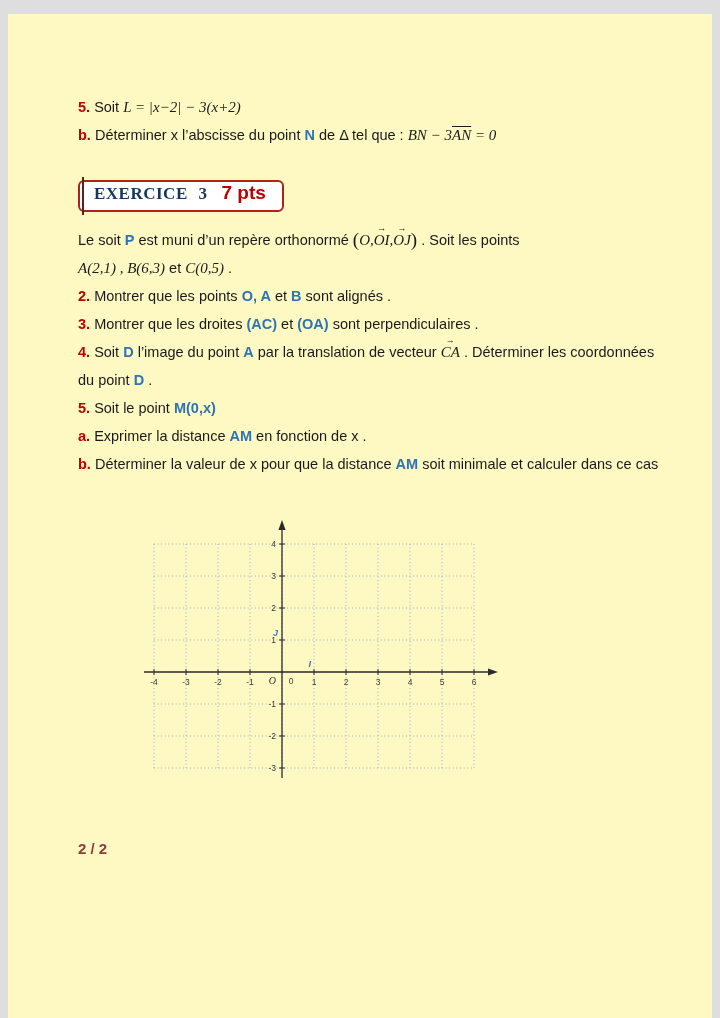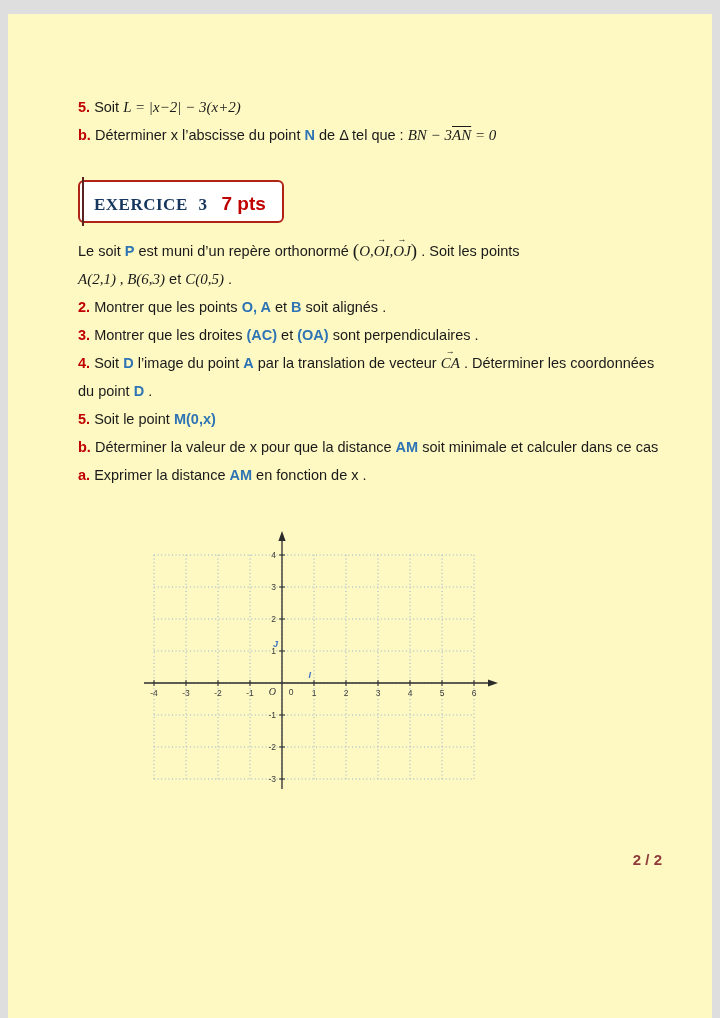--- a/index.html
+++ b/index.html
@@ -20,64 +20,64 @@
   .ovl { text-decoration:overline;font-style:italic; }
   .vec { display:inline-block; position:relative; }
   .vec::after {
     content:"\2192"; position:absolute; left:0; right:0; top:-0.8em;
     font-size:9px; font-style:normal; text-align:center; line-height:1; color:#1a1a1a;
   }
   .big { font-size:19px; font-style:normal; vertical-align:-1px; }
   .exo-box {
     display:inline-flex; align-items:baseline; gap:14px;
     border:2px solid #b02418; border-radius:6px;
-    padding:11px 16px 6px 14px; margin:26px 0 18px 0;
+    padding:0 16px 6px 14px; margin:26px 0 18px 0;
     position:relative; background:#fff;
   }
   .exo-box::before {
     content:""; position:absolute; left:2px; top:-5px; bottom:-5px;
     width:2px; background:#5a2320;
   }
   .exo-title {
     font-family:"Liberation Serif", serif; font-weight:bold;
     font-size:17px; color:#17365d; letter-spacing:0.5px; word-spacing:6px;
   }
   .exo-pts { font-size:19px; font-weight:bold; color:#c00000; }
   .graph-figure { margin:44px 0 0 58px; }
   #grid-svg text.tick   { font:8.5px "Liberation Sans", sans-serif; fill:#3a3a3a; }
   #grid-svg text.olabel { font:italic 10px "Liberation Serif", serif; fill:#333333; }
   #grid-svg text.plabel { font:italic bold 9px "Liberation Sans", sans-serif; fill:#4472c4; }
   .footer {
-    text-align:right; margin-top:52px; font-size:15px; font-weight:bold; color:#8f3b3b;
+    text-align:left; margin-top:52px; font-size:15px; font-weight:bold; color:#8f3b3b;
   }
 </style>
 </head>
 <body>
 
 <div class="page">
   <div class="content">
 
     <p class="line ml-q"><span class="r">5. </span><span>Soit </span><span class="m">L = |x−2| − 3(x+2)</span></p>
     <p class="line ml-s"><span class="r">b. </span><span>Déterminer x l’abscisse du point </span><span class="b">N</span><span> de Δ tel que : </span><span class="m">BN − 3</span><span class="m ovl">AN</span><span class="m"> = 0</span></p>
 
     <div class="exo-box">
       <span class="exo-title">EXERCICE 3</span>
       <span class="exo-pts">7 pts</span>
     </div>
 
     <p class="line ml-q"><span>Le soit </span><span class="b">P</span><span> est muni d’un repère orthonormé </span><span class="m big">(</span><span class="m">O,</span><span class="m vec">OI</span><span class="m">,</span><span class="m vec">OJ</span><span class="m big">)</span><span> . Soit les points</span></p>
     <p class="line ml-q"><span class="m">A(2,1) , B(6,3)</span><span> et </span><span class="m">C(0,5)</span><span> .</span></p>
 
-    <p class="line ml-q"><span class="r">2. </span><span>Montrer que les points </span><span class="b">O, A</span><span> et </span><span class="b">B</span><span> soit alignés .</span></p>
+    <p class="line ml-q"><span class="r">2. </span><span>Montrer que les points </span><span class="b">O, A</span><span> et </span><span class="b">B</span><span> sont alignés .</span></p>
     <p class="line ml-q"><span class="r">3. </span><span>Montrer que les droites </span><span class="b">(AC)</span><span> et </span><span class="b">(OA)</span><span> sont perpendiculaires .</span></p>
     <p class="line ml-q"><span class="r">4. </span><span>Soit </span><span class="b">D</span><span> l’image du point </span><span class="b">A</span><span> par la translation de vecteur </span><span class="m vec">CA</span><span> . Déterminer les coordonnées</span></p>
     <p class="line"><span>du point </span><span class="b">D</span><span> .</span></p>
     <p class="line ml-q"><span class="r">5. </span><span>Soit le point </span><span class="b">M(0,x)</span></p>
+    <p class="line ml-s2"><span class="r">a. </span><span>Exprimer la distance </span><span class="b">AM</span><span> en fonction de x .</span></p>
     <p class="line ml-s2"><span class="r">b. </span><span>Déterminer la valeur de x pour que la distance </span><span class="b">AM</span><span> soit minimale et calculer dans ce cas</span></p>
-    <p class="line ml-s2"><span class="r">a. </span><span>Exprimer la distance </span><span class="b">AM</span><span> en fonction de x .</span></p>
 
     <div class="graph-figure">
       <svg id="grid-svg" xmlns="http://www.w3.org/2000/svg" width="364" height="266" viewBox="0 0 364 266">
           <line x1="18" y1="26" x2="18" y2="250" stroke="#94aed1" stroke-width="1" stroke-dasharray="1 2.6"></line>
           <line x1="50" y1="26" x2="50" y2="250" stroke="#94aed1" stroke-width="1" stroke-dasharray="1 2.6"></line>
           <line x1="82" y1="26" x2="82" y2="250" stroke="#94aed1" stroke-width="1" stroke-dasharray="1 2.6"></line>
           <line x1="114" y1="26" x2="114" y2="250" stroke="#94aed1" stroke-width="1" stroke-dasharray="1 2.6"></line>
           <line x1="146" y1="26" x2="146" y2="250" stroke="#94aed1" stroke-width="1" stroke-dasharray="1 2.6"></line>
           <line x1="178" y1="26" x2="178" y2="250" stroke="#94aed1" stroke-width="1" stroke-dasharray="1 2.6"></line>
           <line x1="210" y1="26" x2="210" y2="250" stroke="#94aed1" stroke-width="1" stroke-dasharray="1 2.6"></line>

